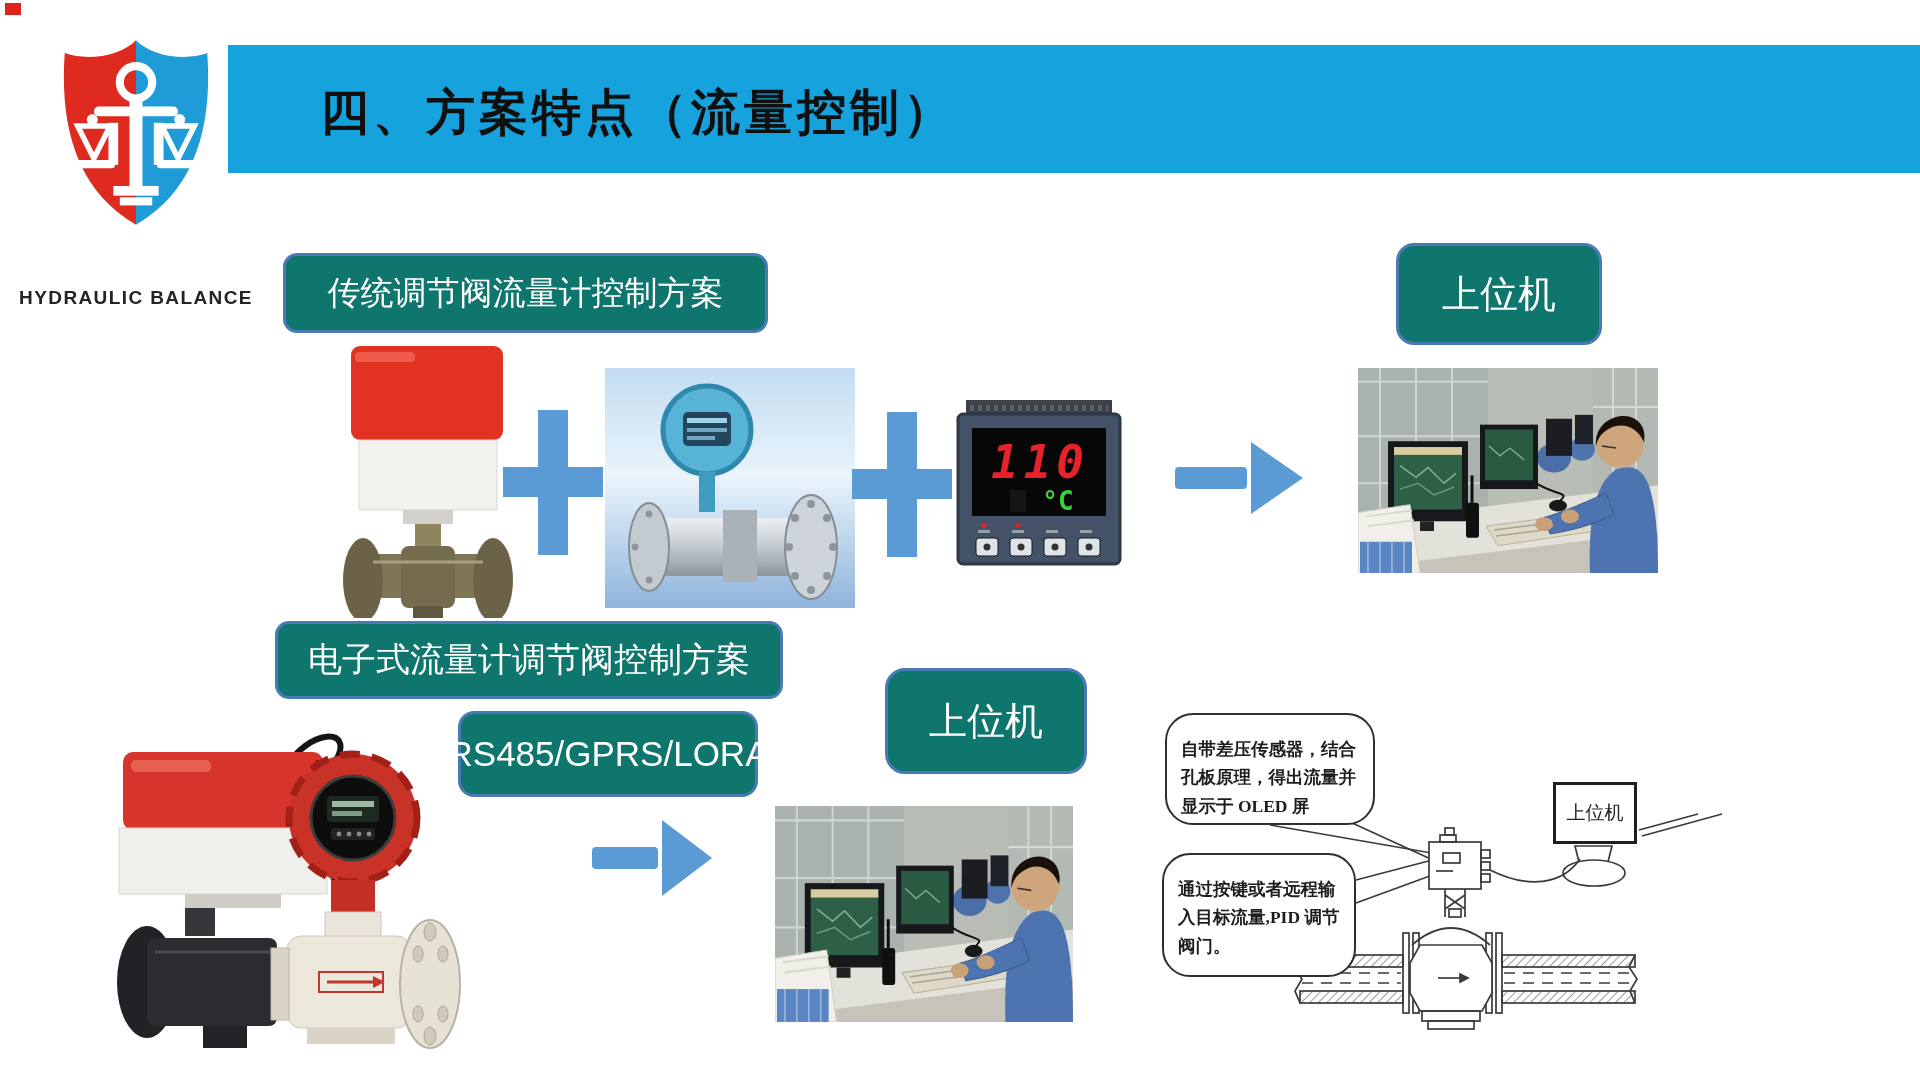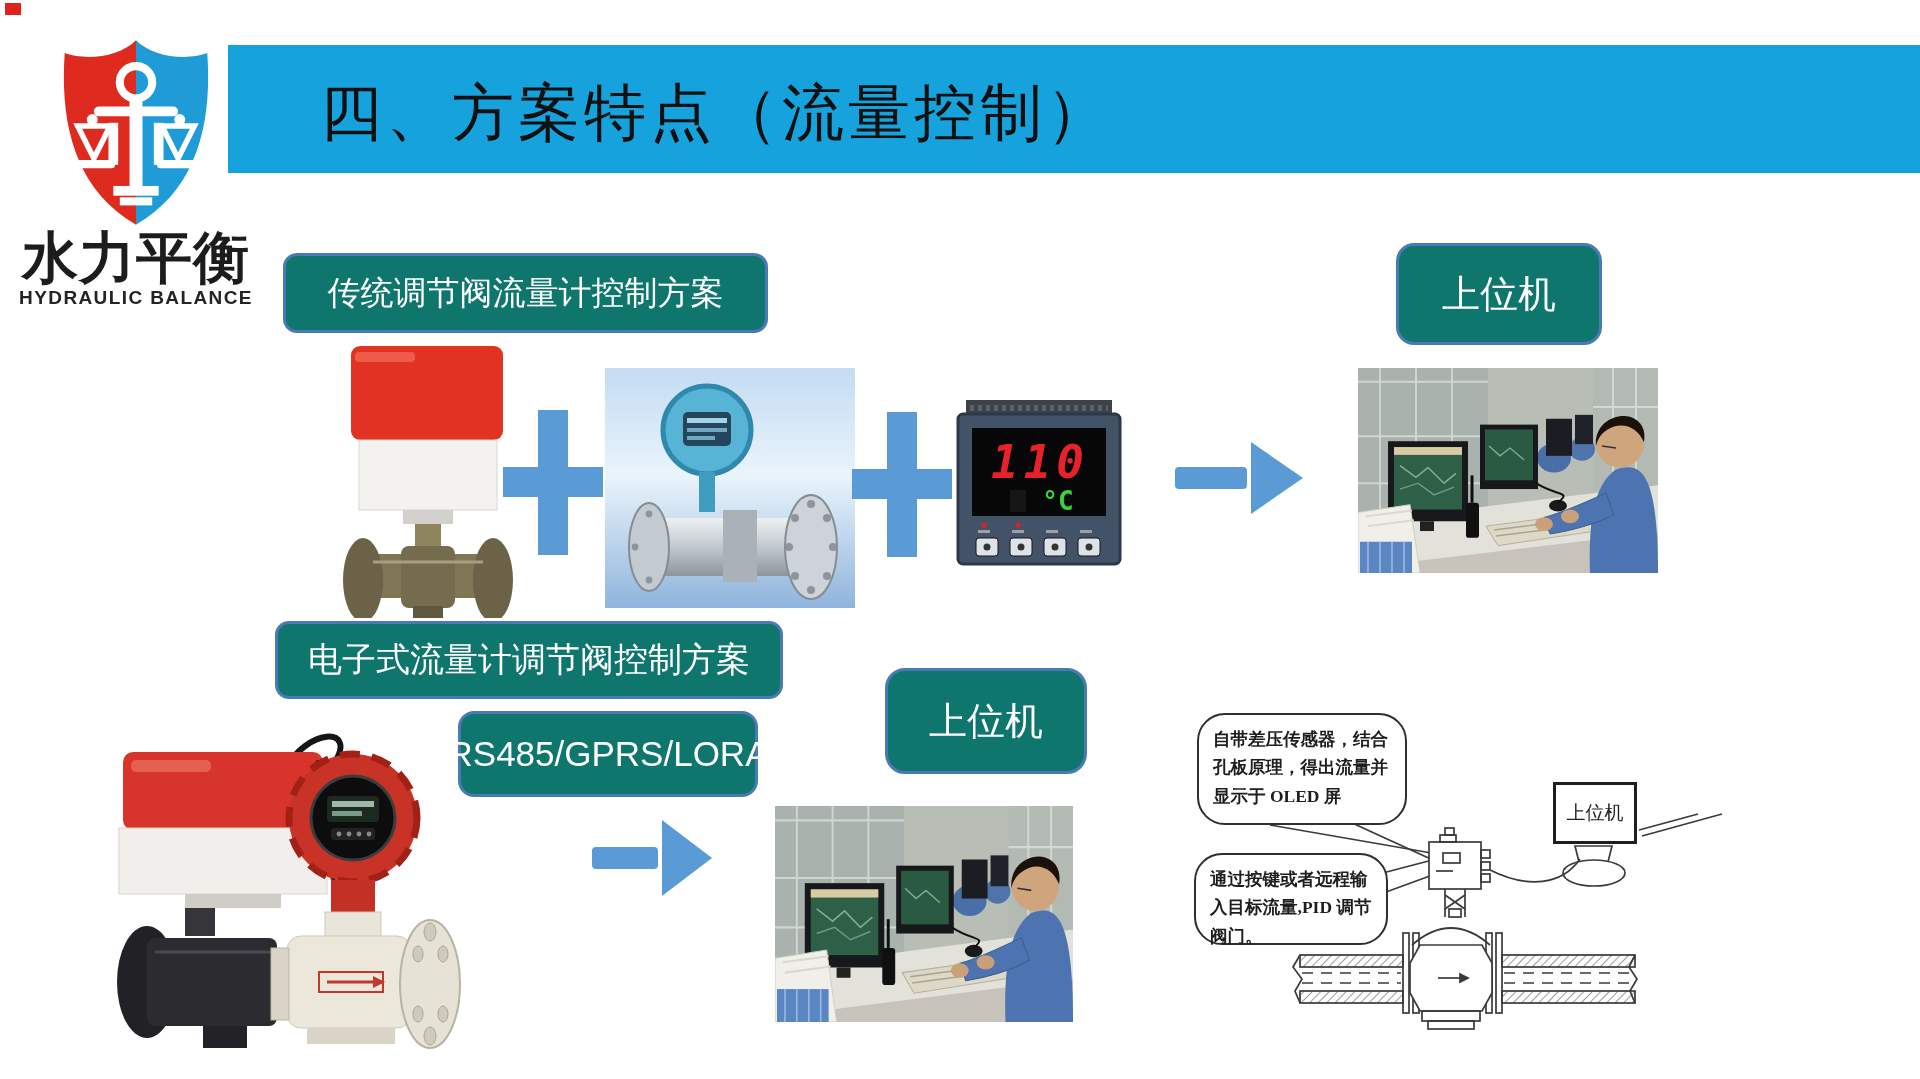--- a/index.html
+++ b/index.html
@@ -9,22 +9,22 @@
   .red-dot{position:absolute;left:5px;top:3px;width:16px;height:12px;background:#e0221c;}
   
   .logo-shield{position:absolute;left:55px;top:30px;width:162px;height:205px;}
   .logo-title{position:absolute;left:14px;top:230px;width:244px;text-align:center;
               font-size:56px;font-weight:900;color:#1c1c1e;letter-spacing:1px;line-height:1.0;}
   .logo-sub{position:absolute;left:16px;top:287px;width:240px;text-align:center;
             font-size:19px;font-weight:700;color:#242426;letter-spacing:1.4px;}
   
   .banner{position:absolute;left:228px;top:45px;width:1692px;height:128px;background:#16a3dd;}
   .banner-title{position:absolute;left:92px;top:0;height:128px;line-height:136px;
-                font-family:"Liberation Serif","DejaVu Serif",serif;font-weight:400;
-                font-size:62px;color:#101010;letter-spacing:4px;white-space:nowrap;}
+                font-family:"Liberation Serif","DejaVu Serif",serif;font-weight:700;
+                font-size:49px;color:#101010;letter-spacing:4px;white-space:nowrap;}
   
   .box{position:absolute;background:#0f766e;border:3px solid #4a7ab5;box-sizing:border-box;
        display:flex;align-items:center;justify-content:center;color:#fff;
        font-family:"Liberation Serif","DejaVu Serif",serif;}
   .box1{left:283px;top:253px;width:485px;height:80px;border-radius:14px;font-size:33px;}
   .host1{left:1396px;top:243px;width:206px;height:102px;border-radius:18px;font-size:38px;}
   .box2{left:275px;top:621px;width:508px;height:78px;border-radius:14px;font-size:34px;}
   .host2{left:885px;top:668px;width:202px;height:106px;border-radius:20px;font-size:38px;}
   .rs485{left:458px;top:711px;width:300px;height:86px;border-radius:16px;font-size:35px;
          font-family:"Liberation Sans","DejaVu Sans",sans-serif;}
@@ -51,25 +51,25 @@
   .arrow1 .head{border-top:36px solid transparent;border-bottom:36px solid transparent;
                 border-left:52px solid #5b9bd5;}
   .arrow2{left:592px;top:820px;width:120px;height:76px;}
   .arrow2 .bar{width:66px;}
   .arrow2 .head{border-top:38px solid transparent;border-bottom:38px solid transparent;
                 border-left:50px solid #5b9bd5;}
   
   .diagram{position:absolute;left:1150px;top:695px;width:770px;height:384px;}
   .diagram svg.canvas{position:absolute;left:0;top:0;}
   .bubble{position:absolute;background:#fff;border:2px solid #2f2f2f;border-radius:28px;
-          box-sizing:border-box;padding:10px 14px;color:#1d1d1d;
+          box-sizing:border-box;padding:20px 14px;color:#1d1d1d;
           font-family:"Liberation Serif","DejaVu Serif",serif;font-weight:700;
-          font-size:17.5px;line-height:1.62;margin-left:32px;}
+          font-size:17.5px;line-height:1.62;}
   .bubble.c1{left:15px;top:18px;width:210px;height:112px;}
-  .bubble.c2{left:12px;top:158px;width:194px;height:92px;}
+  .bubble.c2{left:12px;top:158px;width:194px;height:124px;}
   .bubble.c3{left:522px;top:13px;width:228px;height:106px;font-size:18px;}
   .hostbox{position:absolute;left:403px;top:87px;width:84px;height:62px;background:#fff;
            border:3px solid #1f1f1f;box-sizing:border-box;display:flex;align-items:center;
            justify-content:center;font-family:"Liberation Serif","DejaVu Serif",serif;
            font-size:19px;color:#222;}
 </style>
 </head>
 <body>
 
 <svg width="0" height="0" style="position:absolute">
@@ -174,21 +174,20 @@
       <rect x="33" y="54" width="6" height="26"></rect>
         <rect x="61" y="54" width="6" height="26"></rect>
       <path d="M14,56 L34,56 L24,76 Z" fill="none" stroke="#fff" stroke-width="3.4"></path>
       <path d="M66,56 L86,56 L76,76 Z" fill="none" stroke="#fff" stroke-width="3.4"></path>
       <rect x="11" y="77" width="26" height="5" rx="2"></rect>
       <rect x="63" y="77" width="26" height="5" rx="2"></rect>
       <rect x="36" y="93" width="28" height="6"></rect>
       <rect x="40" y="100" width="20" height="5"></rect>
     </g>
   </svg>
-  <div class="logo-title">水力平衡</div>
   <div class="logo-sub">HYDRAULIC BALANCE</div>
 
   <div class="banner">
     <div class="banner-title">四、方案特点（流量控制）</div>
   </div>
 
   <div class="box box1">
     <span>传统调节阀流量计控制方案</span>
   </div>
   <div class="box host1">

